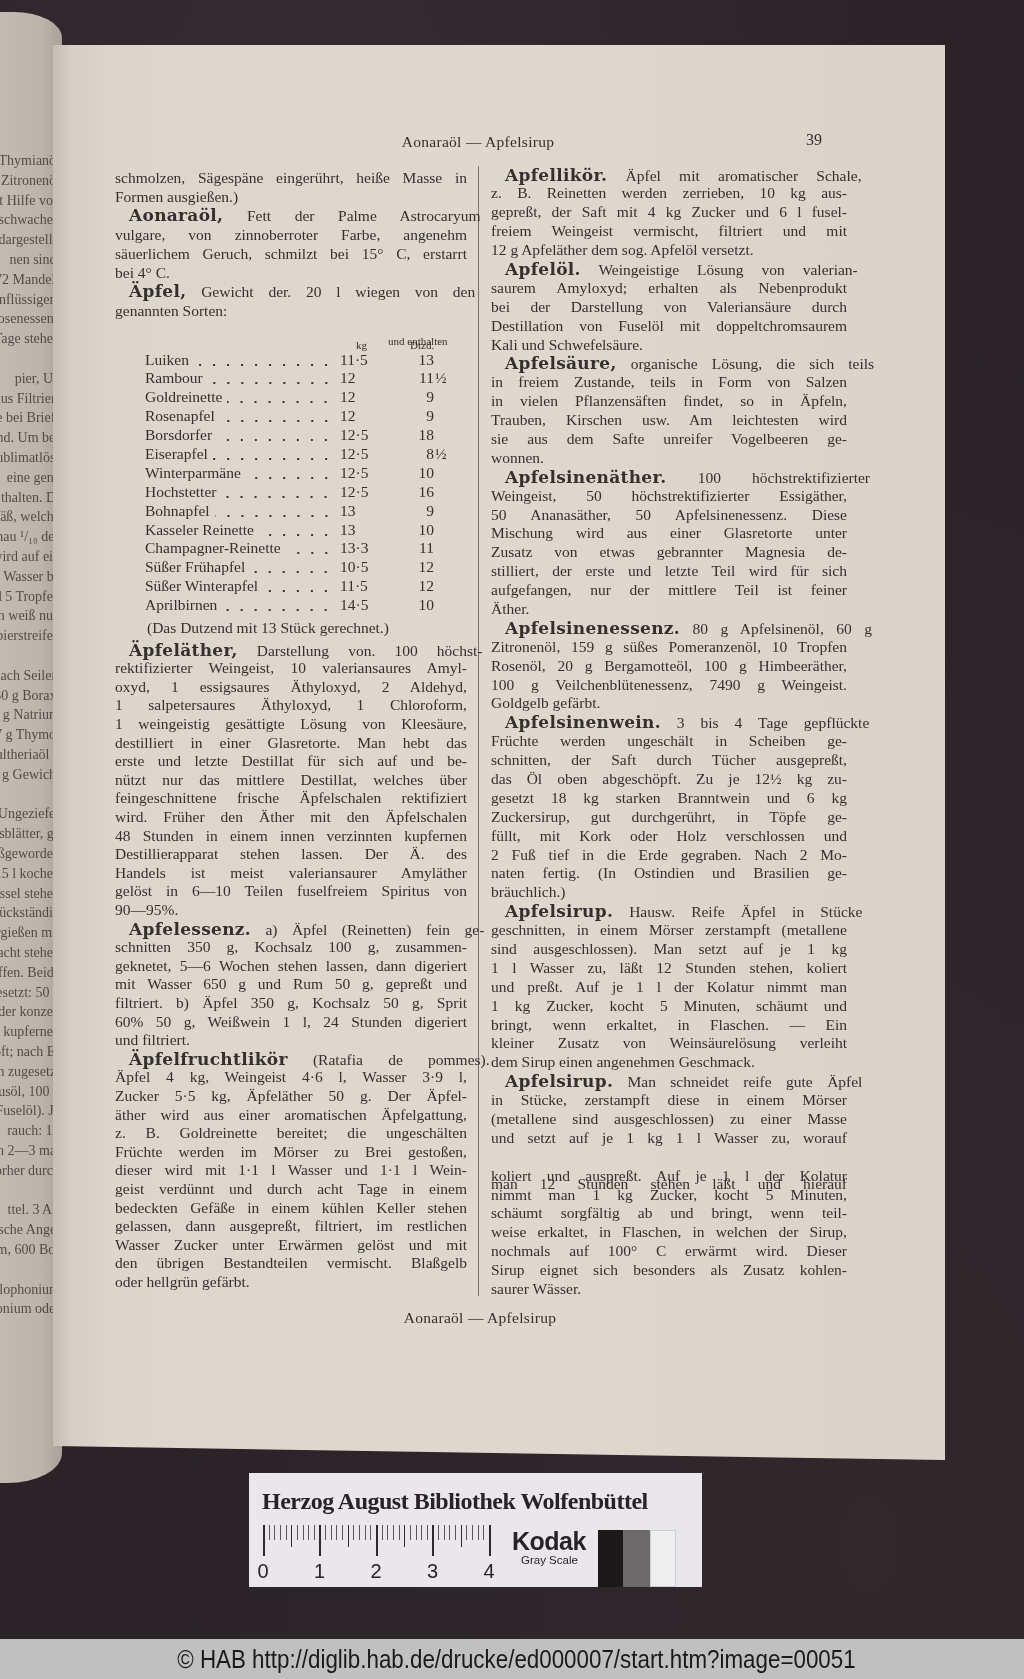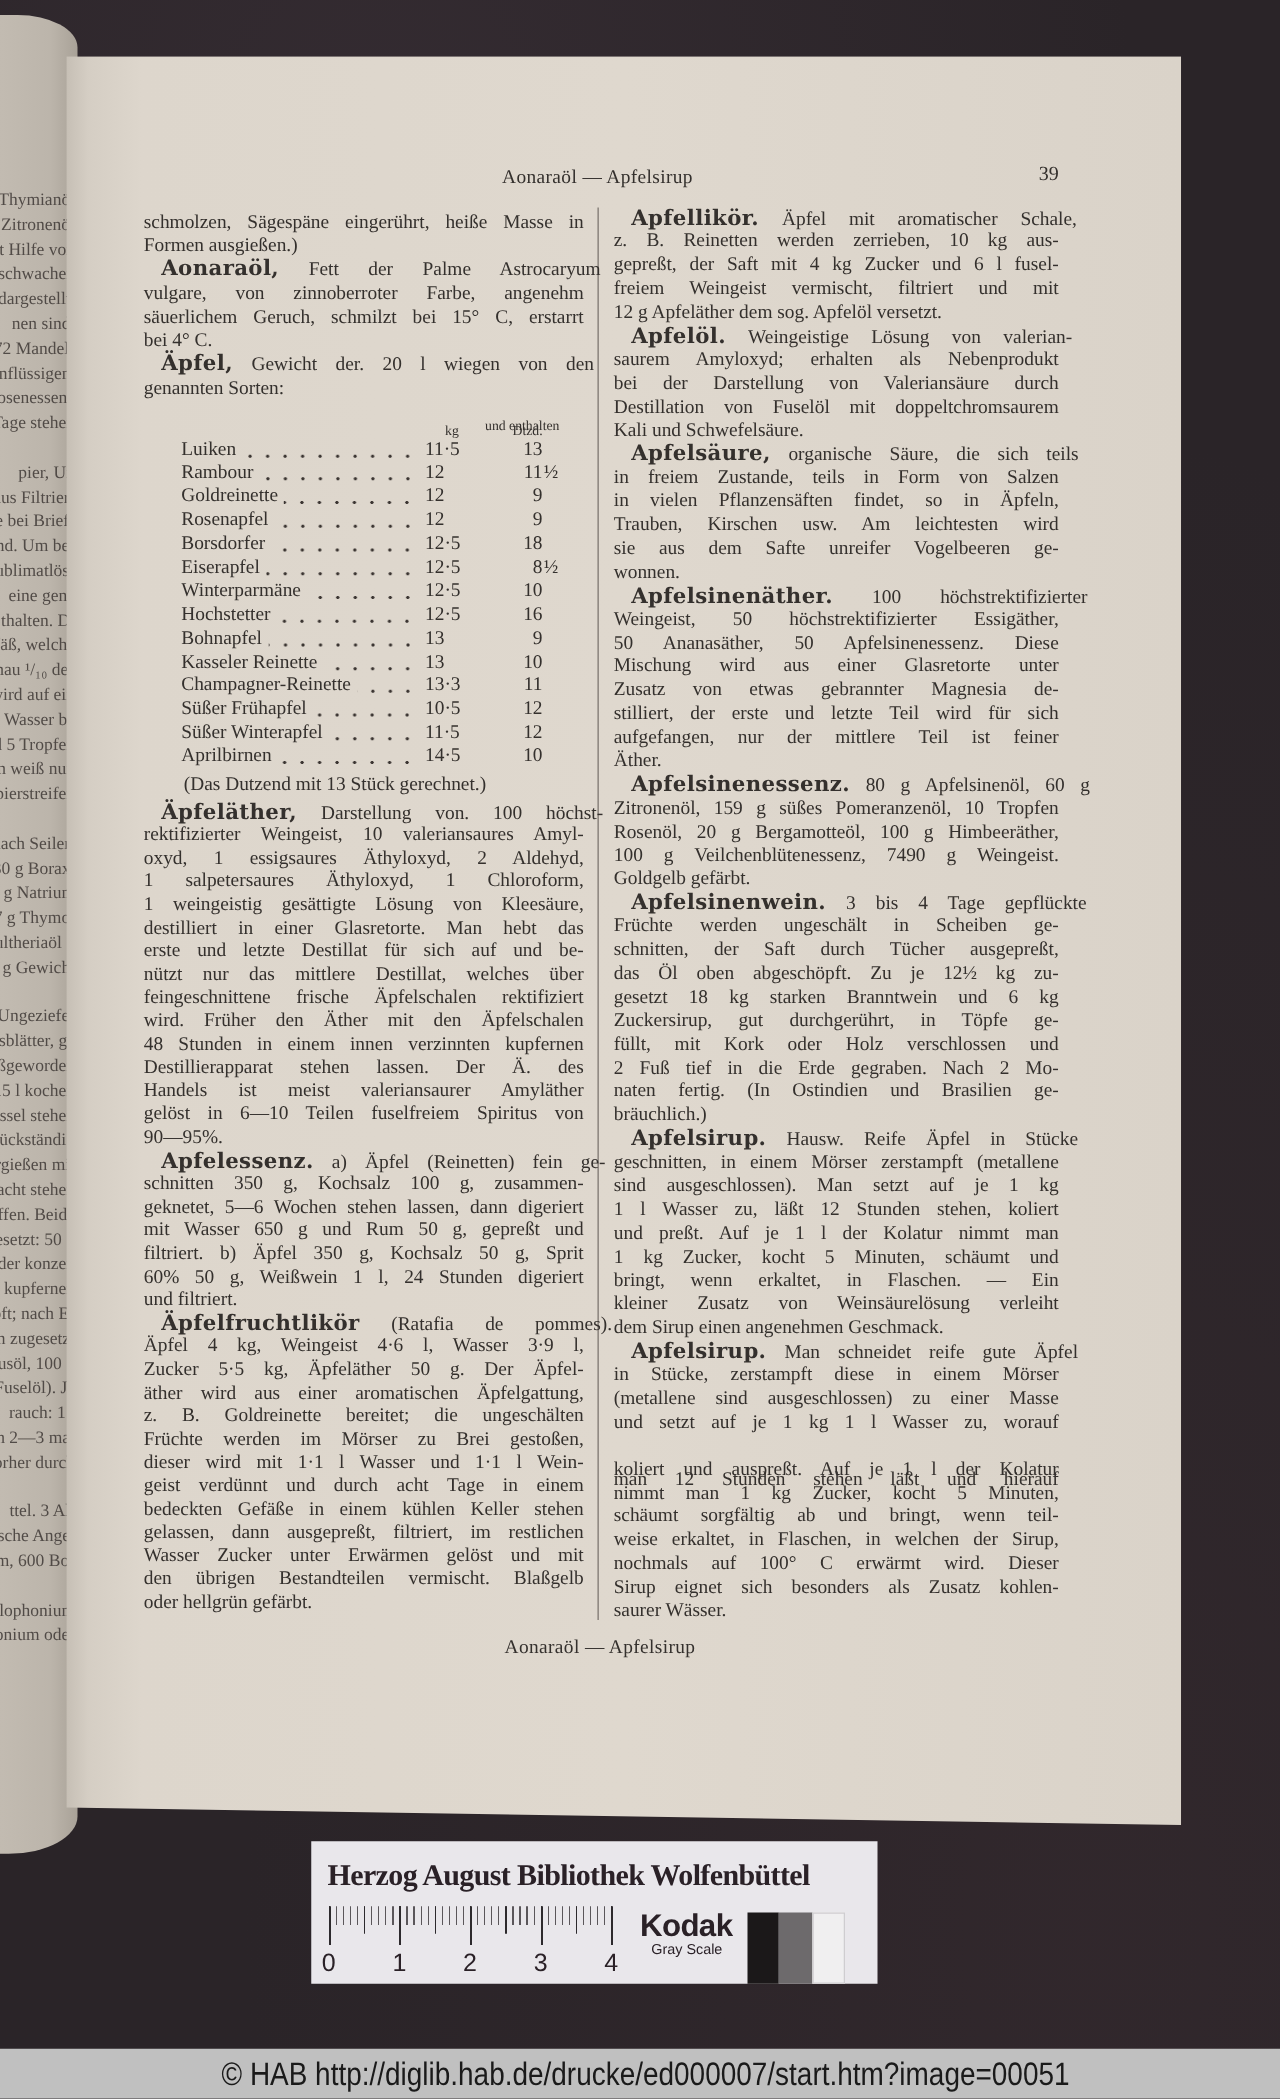--- a/index.html
+++ b/index.html
@@ -26,21 +26,21 @@
       position:absolute;right:2px;height:19.8px;line-height:19.8px;font-size:14px;
       white-space:nowrap;color:#3e3835;opacity:.85;filter:blur(.3px);
     }
     
     .page{
       position:absolute;left:53px;top:45px;width:892px;height:1415px;
       background:linear-gradient(90deg,#c6bfb5 0px,#d5cec4 18px,#ddd6cc 60px,#dfd8ce 50%,#dad3c9 100%);
       clip-path:polygon(0 0,100% 0,100% 100%,0 calc(100% - 14px));
     }
     .rh{position:absolute;top:133px;left:300px;width:356px;text-align:center;font-size:15.5px;letter-spacing:.3px;line-height:18px}
-    .pnum{position:absolute;left:831px;top:131px;font-size:16px;line-height:18px}
+    .pnum{position:absolute;left:806px;top:131px;font-size:16px;line-height:18px}
     .rf{position:absolute;top:1309px;left:302px;width:356px;text-align:center;font-size:15.5px;letter-spacing:.3px;line-height:18px}
     .rule{position:absolute;left:478px;top:166px;width:1px;height:1130px;background:var(--rule)}
     .col{position:absolute;font-size:15.5px}
     .colA{left:115px;top:167.5px;width:352px;--lh:19px}
     .colB{left:115px;top:640.7px;width:352px;--lh:18.6px}
     .colR{left:491px;top:165.5px;width:356px;--lh:18.9px}
     .ln{height:var(--lh);line-height:var(--lh);white-space:nowrap}
     .ln.ind{padding-left:14px}
     .in{display:inline-block;white-space:nowrap;transform-origin:left center}
     .hw{font-family:"DejaVu Serif","Liberation Serif",serif;font-weight:bold;font-size:17px;letter-spacing:.3px}
@@ -349,21 +349,21 @@
     <div class="ln ind j"><span class="in" style="word-spacing: 14.3828px;"><b class="hw">Apfellikör.</b><span> Äpfel mit aromatischer Schale,</span></span></div>
     <div class="ln j"><span class="in" style="word-spacing: 11.5067px;"><span>z. B. Reinetten werden zerrieben, 10 kg aus-</span></span></div>
     <div class="ln j"><span class="in" style="word-spacing: 6.37188px;"><span>gepreßt, der Saft mit 4 kg Zucker und 6 l fusel-</span></span></div>
     <div class="ln j"><span class="in" style="word-spacing: 16.4094px;"><span>freiem Weingeist vermischt, filtriert und mit</span></span></div>
     <div class="ln"><span class="in"><span>12 g Apfeläther dem sog. Apfelöl versetzt.</span></span></div>
     <div class="ln ind j"><span class="in" style="word-spacing: 14.1016px;"><b class="hw">Apfelöl.</b><span> Weingeistige Lösung von valerian-</span></span></div>
     <div class="ln j"><span class="in" style="word-spacing: 17.543px; text-align: center;"><span>saurem Amyloxyd; erhalten als Nebenprodukt</span></span></div>
     <div class="ln j"><span class="in" style="word-spacing: 16.5938px;"><span>bei der Darstellung von Valeriansäure durch</span></span></div>
     <div class="ln j"><span class="in" style="word-spacing: 11.9375px;"><span>Destillation von Fuselöl mit doppeltchromsaurem</span></span></div>
     <div class="ln"><span class="in"><span>Kali und Schwefelsäure.</span></span></div>
-    <div class="ln ind j"><span class="in" style="word-spacing: 10.2344px;"><b class="hw">Apfelsäure,</b><span> organische Säure, die sich teils</span></span></div>
+    <div class="ln ind j"><span class="in" style="word-spacing: 10.2344px;"><b class="hw">Apfelsäure,</b><span> organische Lösung, die sich teils</span></span></div>
     <div class="ln j"><span class="in" style="word-spacing: 11.3772px;"><span>in freiem Zustande, teils in Form von Salzen</span></span></div>
     <div class="ln j"><span class="in" style="word-spacing: 13.1328px;"><span>in vielen Pflanzensäften findet, so in Äpfeln,</span></span></div>
     <div class="ln j"><span class="in" style="word-spacing: 16.1531px;"><span>Trauben, Kirschen usw. Am leichtesten wird</span></span></div>
     <div class="ln j"><span class="in" style="word-spacing: 15.0964px;"><span>sie aus dem Safte unreifer Vogelbeeren ge-</span></span></div>
     <div class="ln"><span class="in"><span>wonnen.</span></span></div>
     <div class="ln ind j"><span class="in" style="word-spacing: 27.3594px;"><b class="hw">Apfelsinenäther.</b><span> 100 höchstrektifizierter</span></span></div>
     <div class="ln j"><span class="in" style="word-spacing: 25.8854px;"><span>Weingeist, 50 höchstrektifizierter Essigäther,</span></span></div>
     <div class="ln j"><span class="in" style="word-spacing: 20.7148px;"><span>50 Ananasäther, 50 Apfelsinenessenz. Diese</span></span></div>
     <div class="ln j"><span class="in" style="word-spacing: 18.7719px;"><span>Mischung wird aus einer Glasretorte unter</span></span></div>
     <div class="ln j"><span class="in" style="word-spacing: 18.0875px;"><span>Zusatz von etwas gebrannter Magnesia de-</span></span></div>

